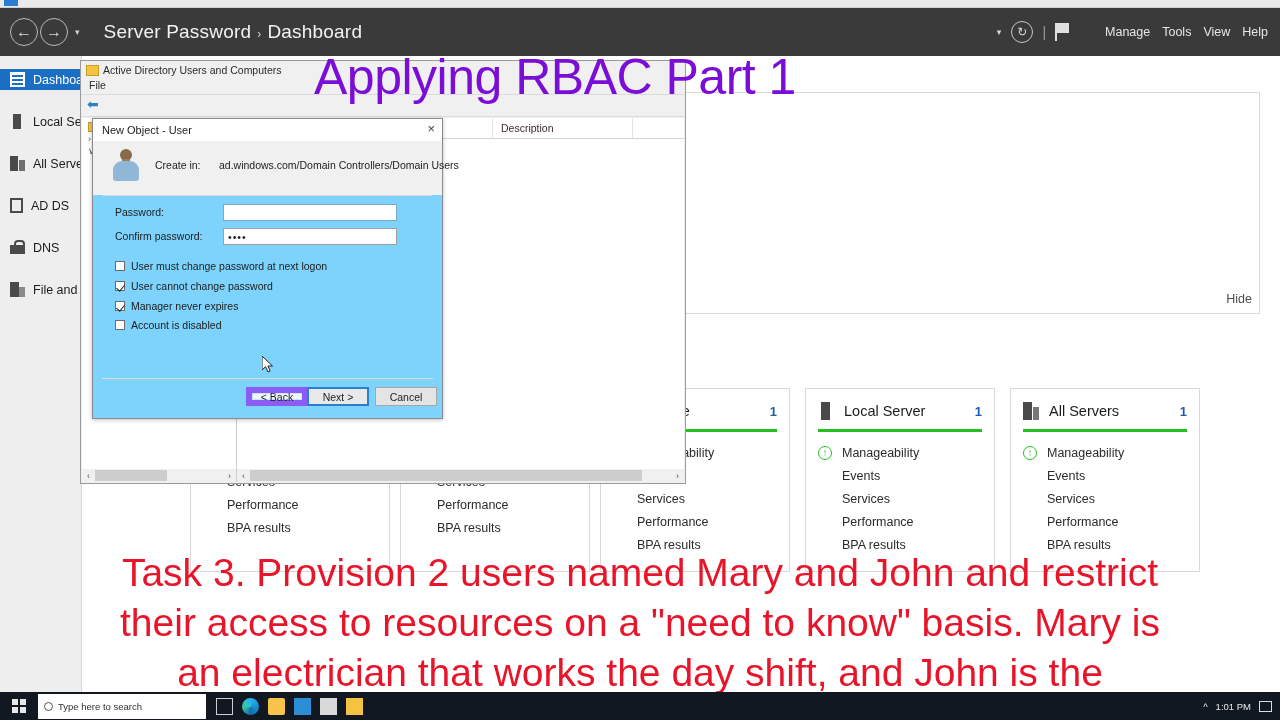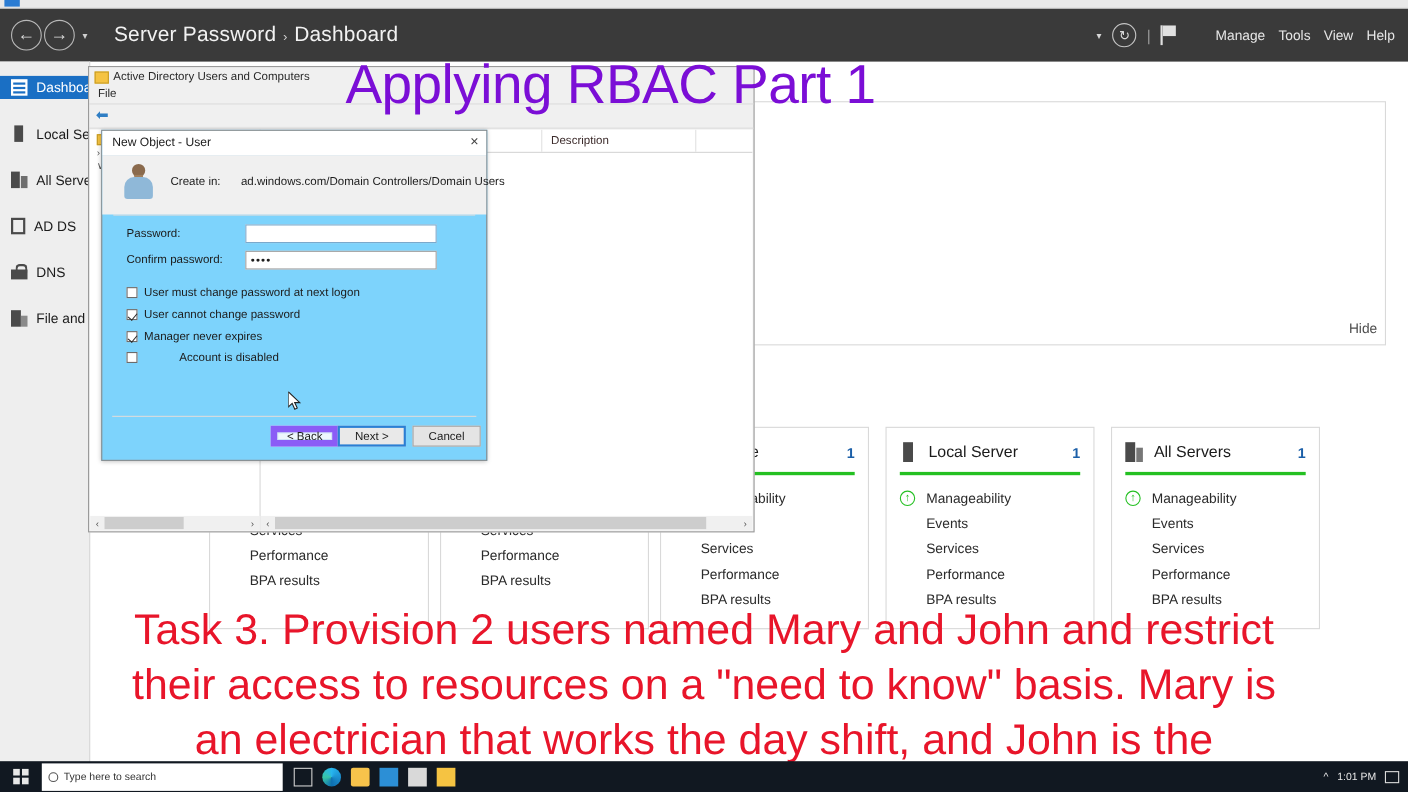--- a/index.html
+++ b/index.html
@@ -153,21 +153,21 @@
     position:absolute; left:0; top:548px; width:1280px; text-align:center;
     color:#e8152a; font-size:39px; line-height:50px; font-family:"Liberation Sans", sans-serif;
     white-space:pre-line;
   }
 
   
   .taskbar { position:absolute; left:0; bottom:0; width:1280px; height:28px; background:#111821; display:flex; align-items:center;}
   .tb-start { width:38px; height:28px; display:flex; align-items:center; justify-content:center;}
   .win-logo { width:14px;height:14px; display:grid; grid-template-columns:1fr 1fr; grid-template-rows:1fr 1fr; gap:2px;}
   .win-logo span{ background:#e7e7e7; display:block;}
-  .tb-search { width:219px; height:25px; background:#ffffff; display:flex; align-items:center; padding-left:6px; gap:5px;}
+  .tb-search { width:168px; height:25px; background:#ffffff; display:flex; align-items:center; padding-left:6px; gap:5px;}
   .tb-search-txt { font-size:9.5px; color:#333; }
   .tb-icons { display:flex; align-items:center; gap:9px; margin-left:10px;}
   .tbi { width:17px; height:17px; position:relative; }
   .tbi-taskview{ border:1.5px solid #cfcfcf; }
   .tbi-edge{ border-radius:50%; background:conic-gradient(#27b5ef,#1b8fd0,#0e6fb0,#38c6a6,#27b5ef); }
   .tbi-explorer{ background:#f7c34b; border-radius:2px 2px 2px 2px; }
   .tbi-store{ background:#2c8fd6; }
   .tbi-sm{ background:#d9d9d9; }
   .tbi-aduc{ background:#f5c342; }
   .tb-right { margin-left:auto; display:flex; align-items:center; gap:8px; padding-right:8px; color:#e8e8e8; font-size:9.5px;}
@@ -379,21 +379,21 @@
       <span>User must change password at next logon</span>
     </div>
     <div class="dlg-check" style="top:161px;">
       <span class="cb on"></span>
       <span>User cannot change password</span>
     </div>
     <div class="dlg-check" style="top:181px;">
       <span class="cb on"></span>
       <span>Manager never expires</span>
     </div>
-    <div class="dlg-check" style="top:200px;gap:32px;">
+    <div class="dlg-check" style="top:200px;">
       <span class="cb"></span>
       <span>Account is disabled</span>
     </div>
 
     <div class="dlg-footsep"></div>
     <div class="dlg-btn focus" style="left:153px;">&lt; Back</div>
     <div class="dlg-btn default" style="left:214px;">Next &gt;</div>
     <div class="dlg-btn" style="left:282px;">Cancel</div>
   </div>
 

